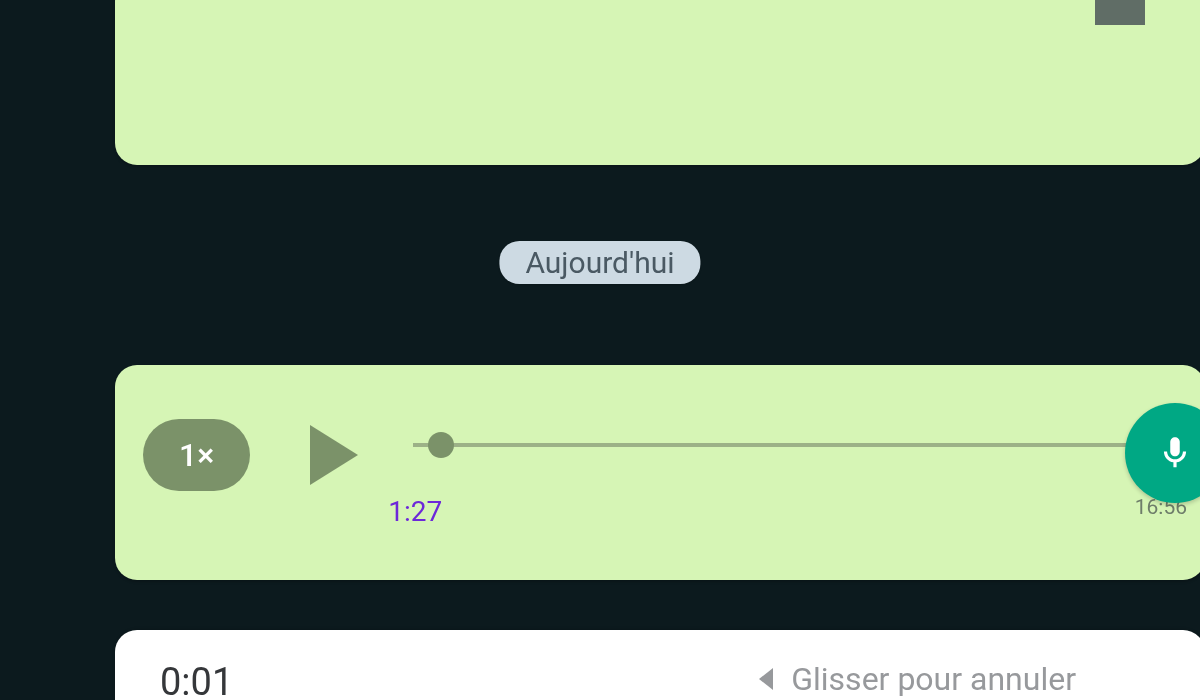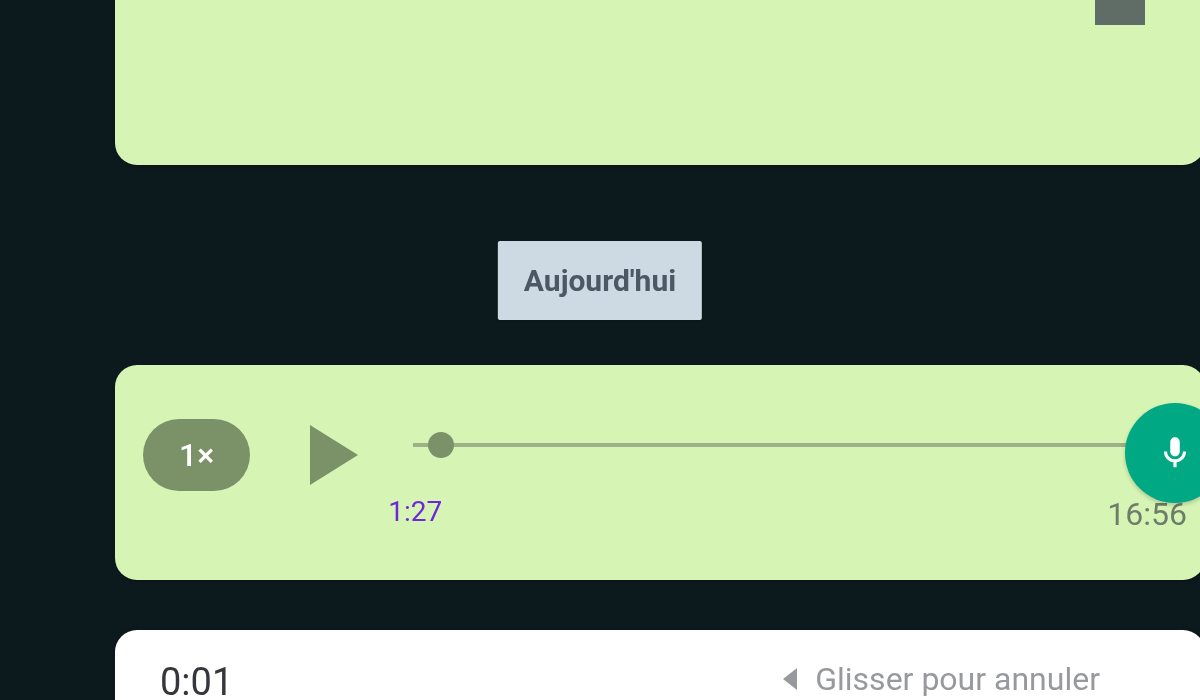--- a/index.html
+++ b/index.html
@@ -37,25 +37,25 @@
       width: 50px;
       height: 25px;
       background: #606d66;
     }
     .date-separator {
       position: absolute;
       top: 241px;
       left: 50%;
       transform: translateX(-50%);
       background: #cddae3;
-      padding: 22px 26px;
-      border-radius: 2px;
+      padding: 4px 26px;
+      border-radius: 20px;
       color: #4a5963;
       font-size: 30px;
-      font-weight: 700;
+      font-weight: 400;
       box-shadow: 0 1px 2px rgba(0,0,0,0.15);
     }
     .voice-message {
       position: absolute;
       top: 365px;
       left: 115px;
       width: 1090px;
       height: 215px;
       background: #d6f5b5;
       border-radius: 22px;
@@ -115,21 +115,21 @@
       top: 130px;
       left: -25px;
       color: #6d28d9;
       font-size: 28px;
     }
     .voice-timestamp {
       position: absolute;
       top: 130px;
       right: -10px;
       color: #6e7d6a;
-      font-size: 32px;
+      font-size: 21px;
     }
     .mic-button {
       position: absolute;
       right: -20px;
       top: 50%;
       transform: translateY(-70%);
       width: 100px;
       height: 100px;
       background: #00a884;
       border-radius: 50%;
@@ -157,21 +157,21 @@
       align-items: flex-start;
       padding: 30px 45px;
     }
     .recording-timer {
       color: #35373a;
       font-size: 38px;
       font-weight: 400;
     }
     .slide-cancel {
       margin-left: auto;
-      margin-right: 60px;
+      margin-right: 84px;
       display: flex;
       align-items: center;
       color: #97999c;
       font-size: 32px;
       gap: 18px;
     }
     .chevron-left {
       width: 0;
       height: 0;
       border-right: 14px solid #97999c;

